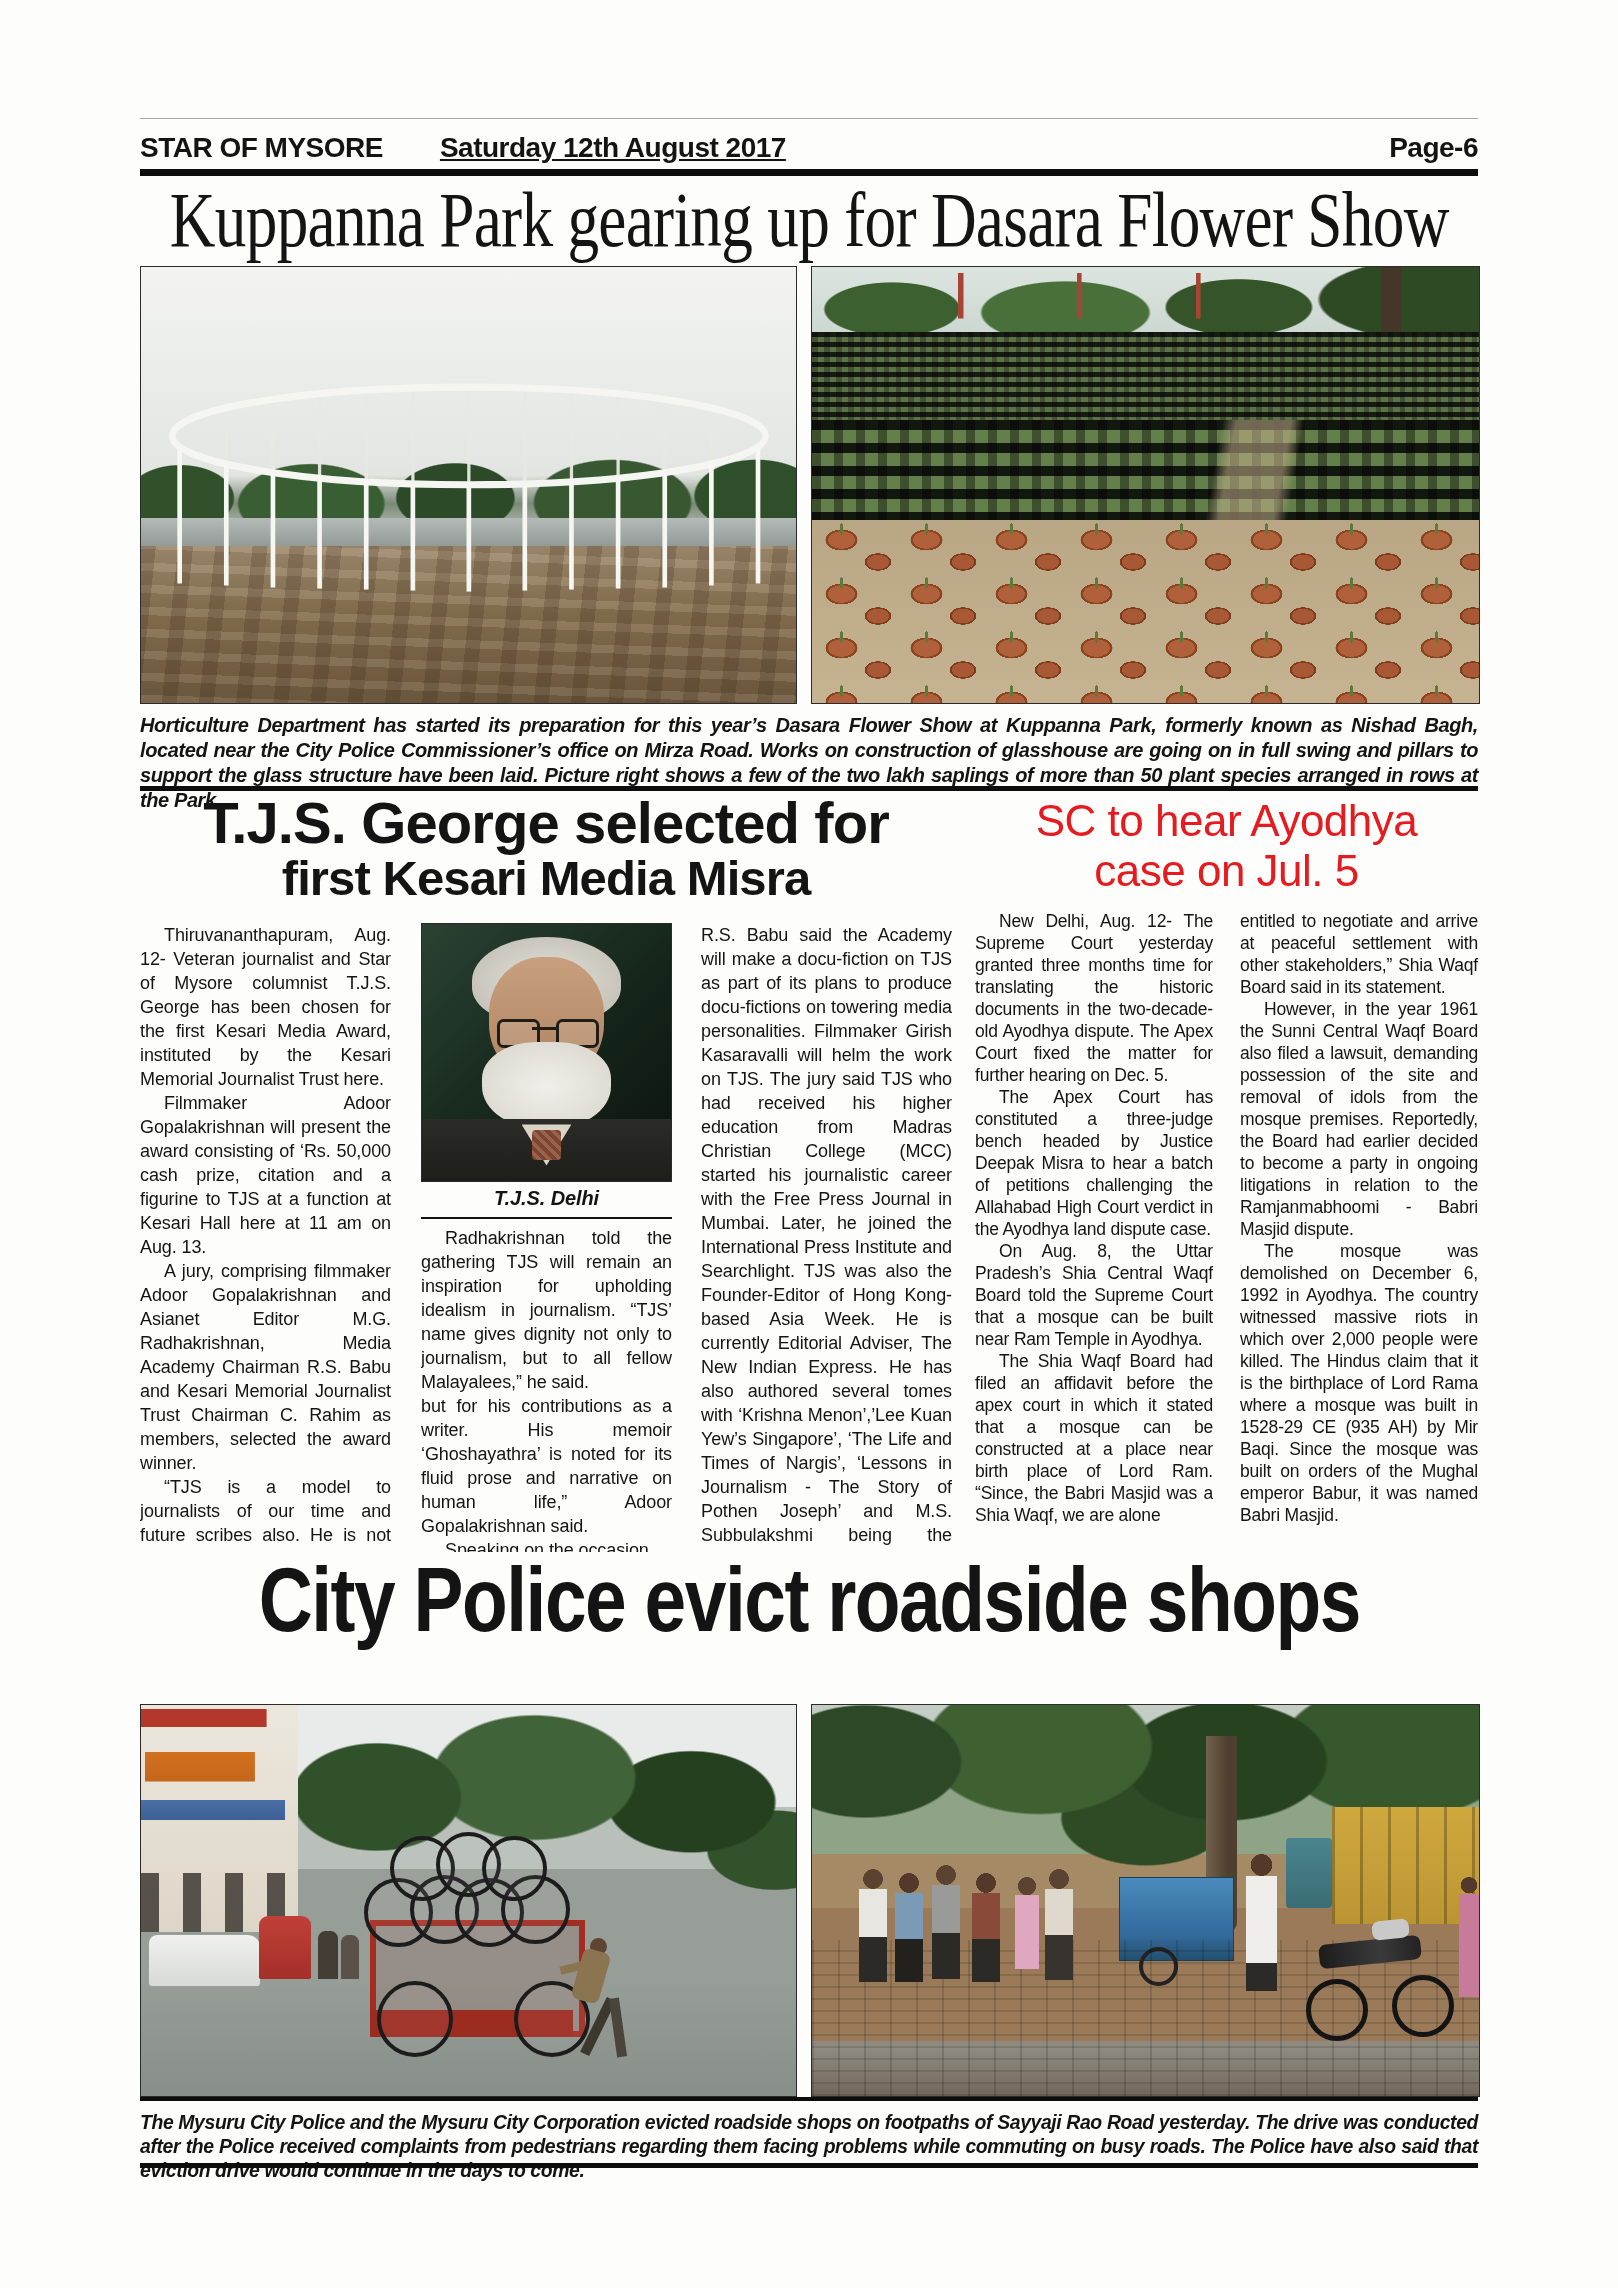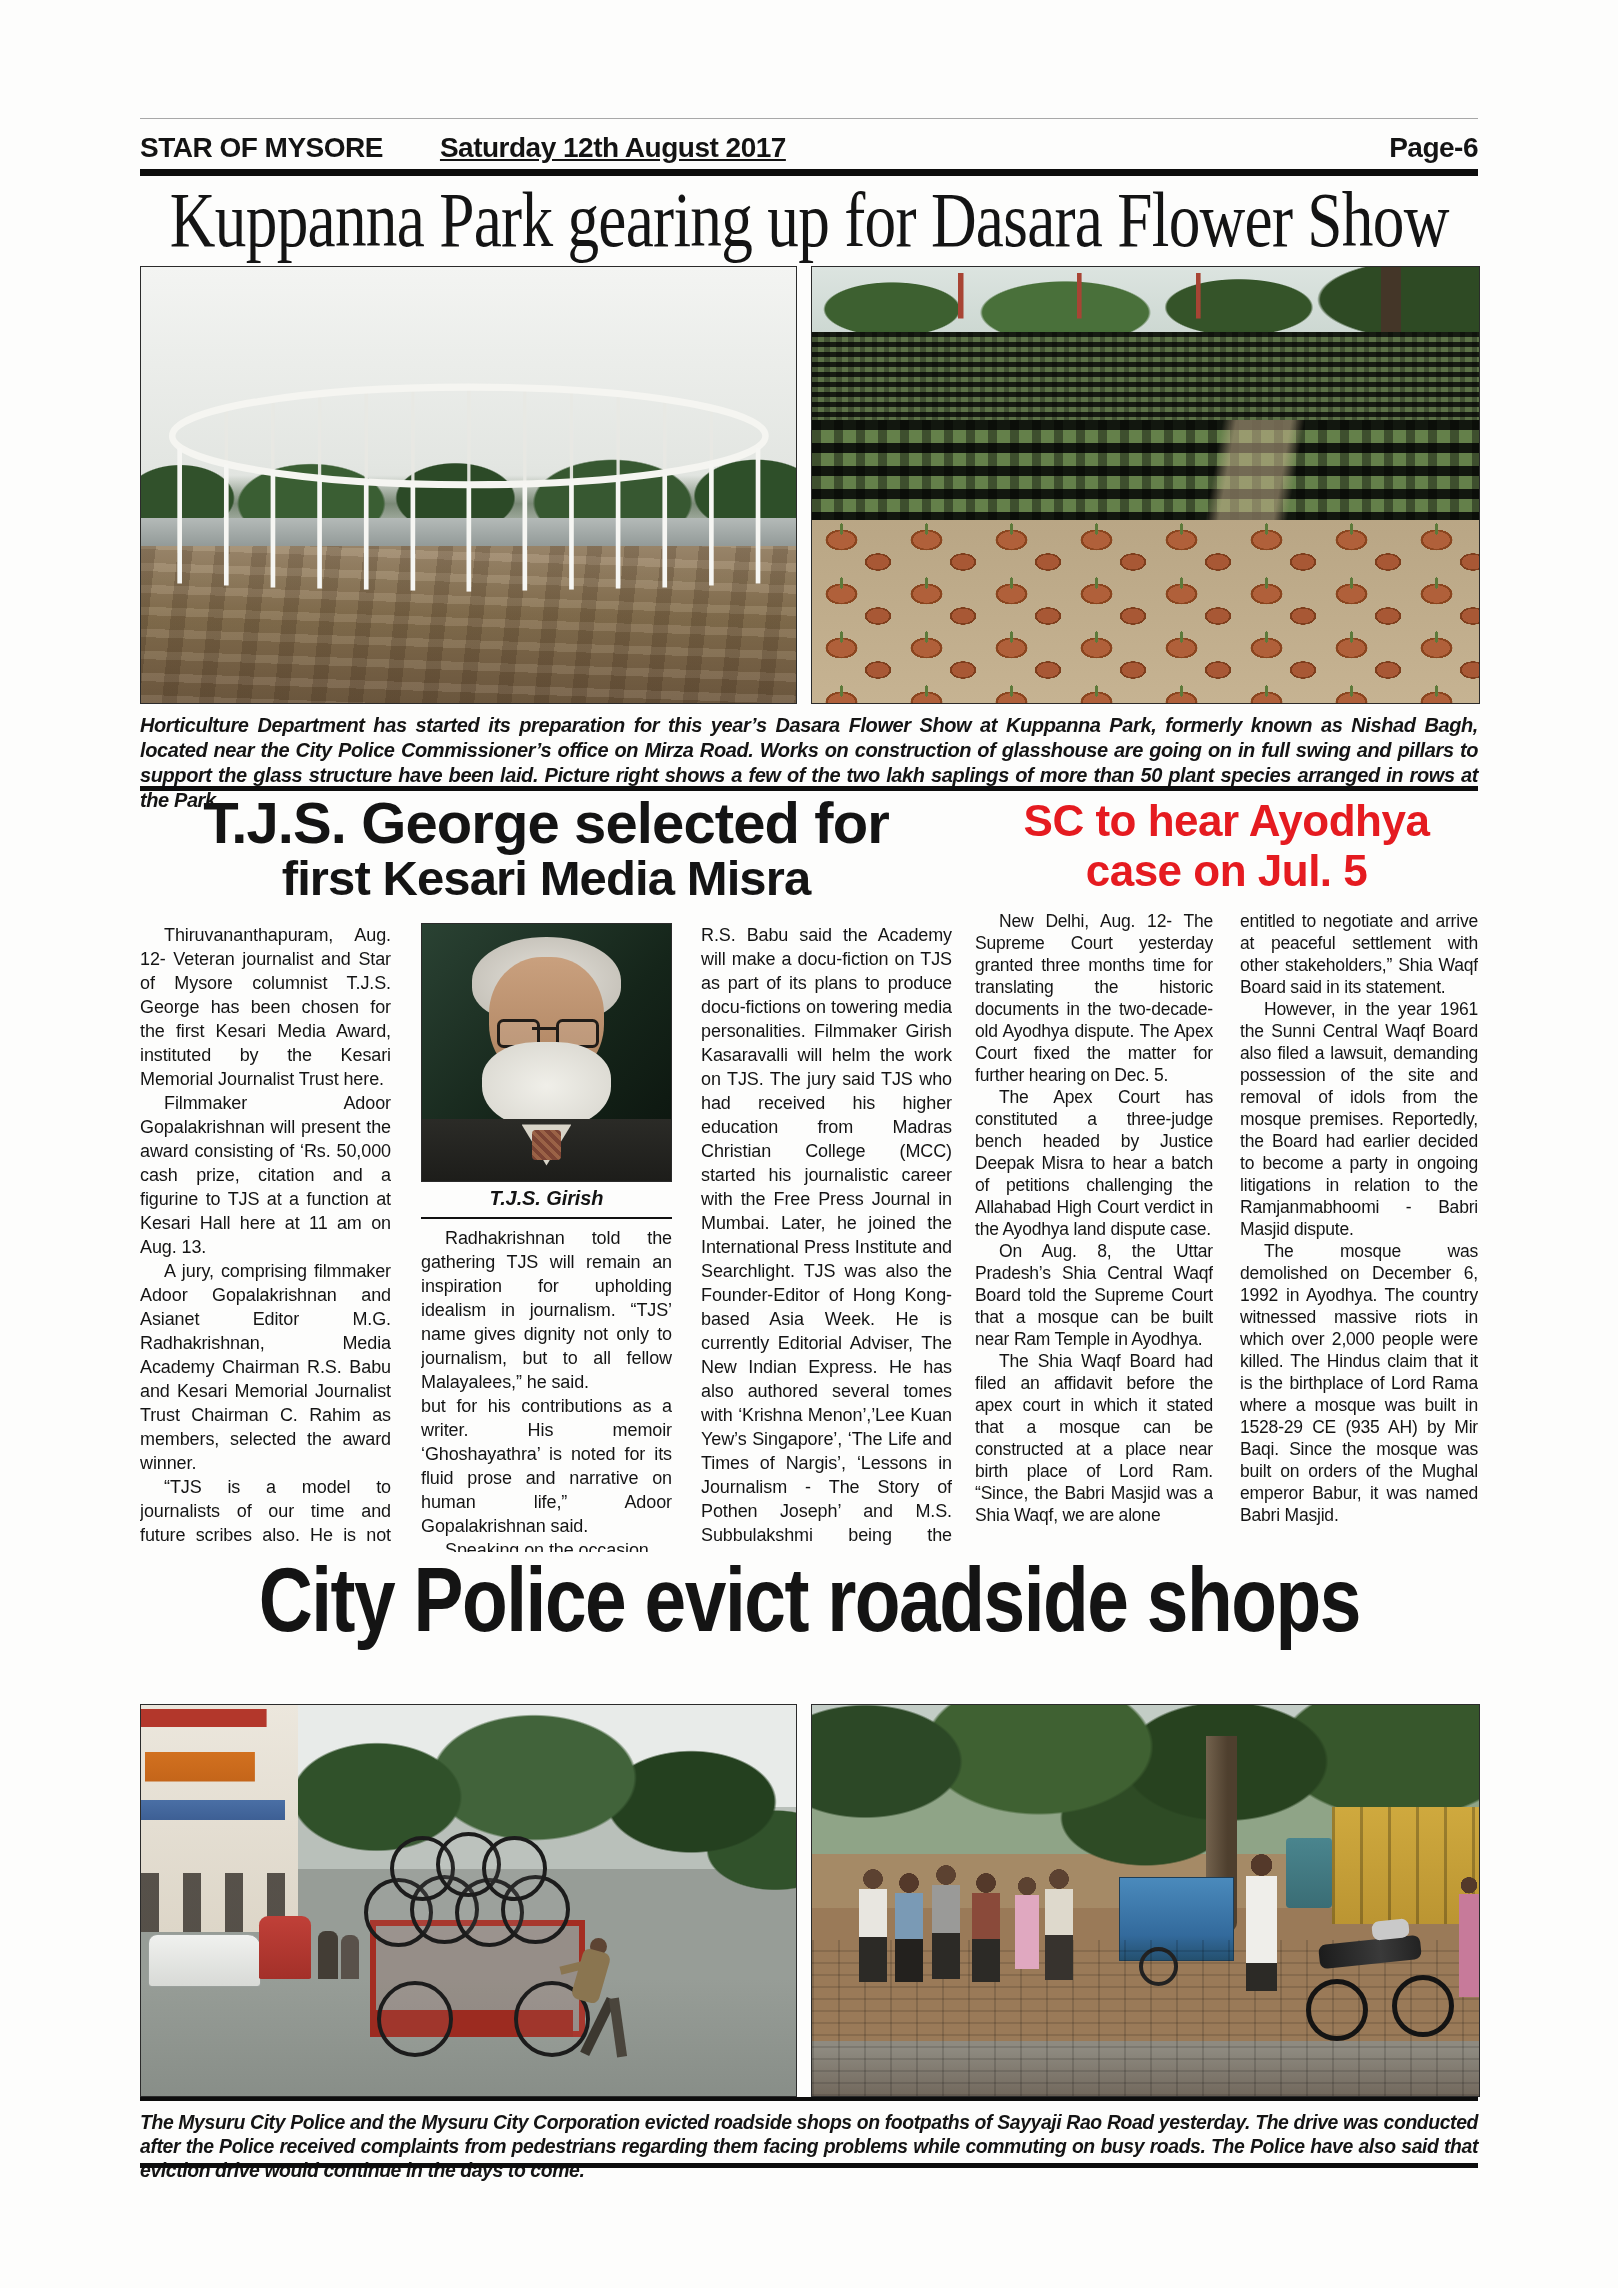--- a/index.html
+++ b/index.html
@@ -75,21 +75,21 @@
   .caprule1{position:absolute;top:786px;left:0;width:100%;height:4.6px;background:#0d0d0d;}
   .capt2{top:2110px;font-size:19.4px;line-height:24px;}
   .caprule2a{position:absolute;top:2097px;left:0;width:100%;height:3.7px;background:#0d0d0d;}
   .caprule2b{position:absolute;top:2163px;left:0;width:100%;height:4.6px;background:#0d0d0d;}
 
   
   .tjs-head{position:absolute;top:794px;left:0;width:812px;text-align:center;font-weight:bold;
             letter-spacing:-0.9px;}
   .tjs-head .l1{font-size:58px;line-height:57px;white-space:nowrap;}
   .tjs-head .l2{font-size:49px;line-height:54px;white-space:nowrap;}
-  .sc-head{position:absolute;top:796px;left:835px;width:503px;text-align:center;font-weight:bold;
+  .sc-head{position:absolute;top:796px;left:835px;width:503px;text-align:center;font-weight:normal;
            color:#e51b20;letter-spacing:-0.5px;}
   .sc-head .l1{font-size:44px;line-height:50px;white-space:nowrap;}
   .sc-head .l2{font-size:44px;line-height:50px;white-space:nowrap;}
 
   
   .col{position:absolute;overflow:hidden;text-align:justify;}
   .col .bp{margin:0;text-indent:24px;}
   .col .bp.cont{text-indent:0;}
   .tcol{top:923px;height:629px;width:251px;font-size:18px;line-height:24px;letter-spacing:-0.1px;}
   .t1{left:0;} .t2{left:281px;} .t3{left:561px;}
@@ -305,21 +305,21 @@
         <div class="tj-hair"></div>
         <div class="tj-face"></div>
         <div class="tj-glass1"></div>
         <div class="tj-glass2"></div>
         <div class="tj-bridge"></div>
         <div class="tj-beard"></div>
         <div class="tj-jacket"></div>
         <div class="tj-shirt"></div>
         <div class="tj-scarf"></div>
       </div>
-      <p class="tjs-caption">T.J.S. Girish</p>
+      <p class="tjs-caption">T.J.S. Delhi</p>
       <p class="bp">Radhakrishnan told the gathering TJS will remain an inspiration for upholding idealism in journalism. “TJS’ name gives dignity not only to journalism, but to all fellow Malayalees,” he said.</p>
       <p class="bp cont">but for his contributions as a writer. His memoir ‘Ghoshayathra’ is noted for its fluid prose and narrative on human life,” Adoor Gopalakrishnan said.</p>
       <p class="bp">Speaking on the occasion,</p>
     </div>
 
     <div class="col tcol t3">
       <p class="bp cont">R.S. Babu said the Academy will make a docu-fiction on TJS as part of its plans to produce docu-fictions on towering media personalities. Filmmaker Girish Kasaravalli will helm the work on TJS. The jury said TJS who had received his higher education from Madras Christian College (MCC) started his journalistic career with the Free Press Journal in Mumbai. Later, he joined the International Press Institute and Searchlight. TJS was also the Founder-Editor of Hong Kong-based Asia Week. He is currently Editorial Adviser, The New Indian Express. He has also authored several tomes with ‘Krishna Menon’,’Lee Kuan Yew’s Singapore’, ‘The Life and Times of Nargis’, ‘Lessons in Journalism -  The Story of Pothen Joseph’  and  M.S. Subbulakshmi being the notable ones.</p>
     </div>
 
     <div class="col acol a1">

